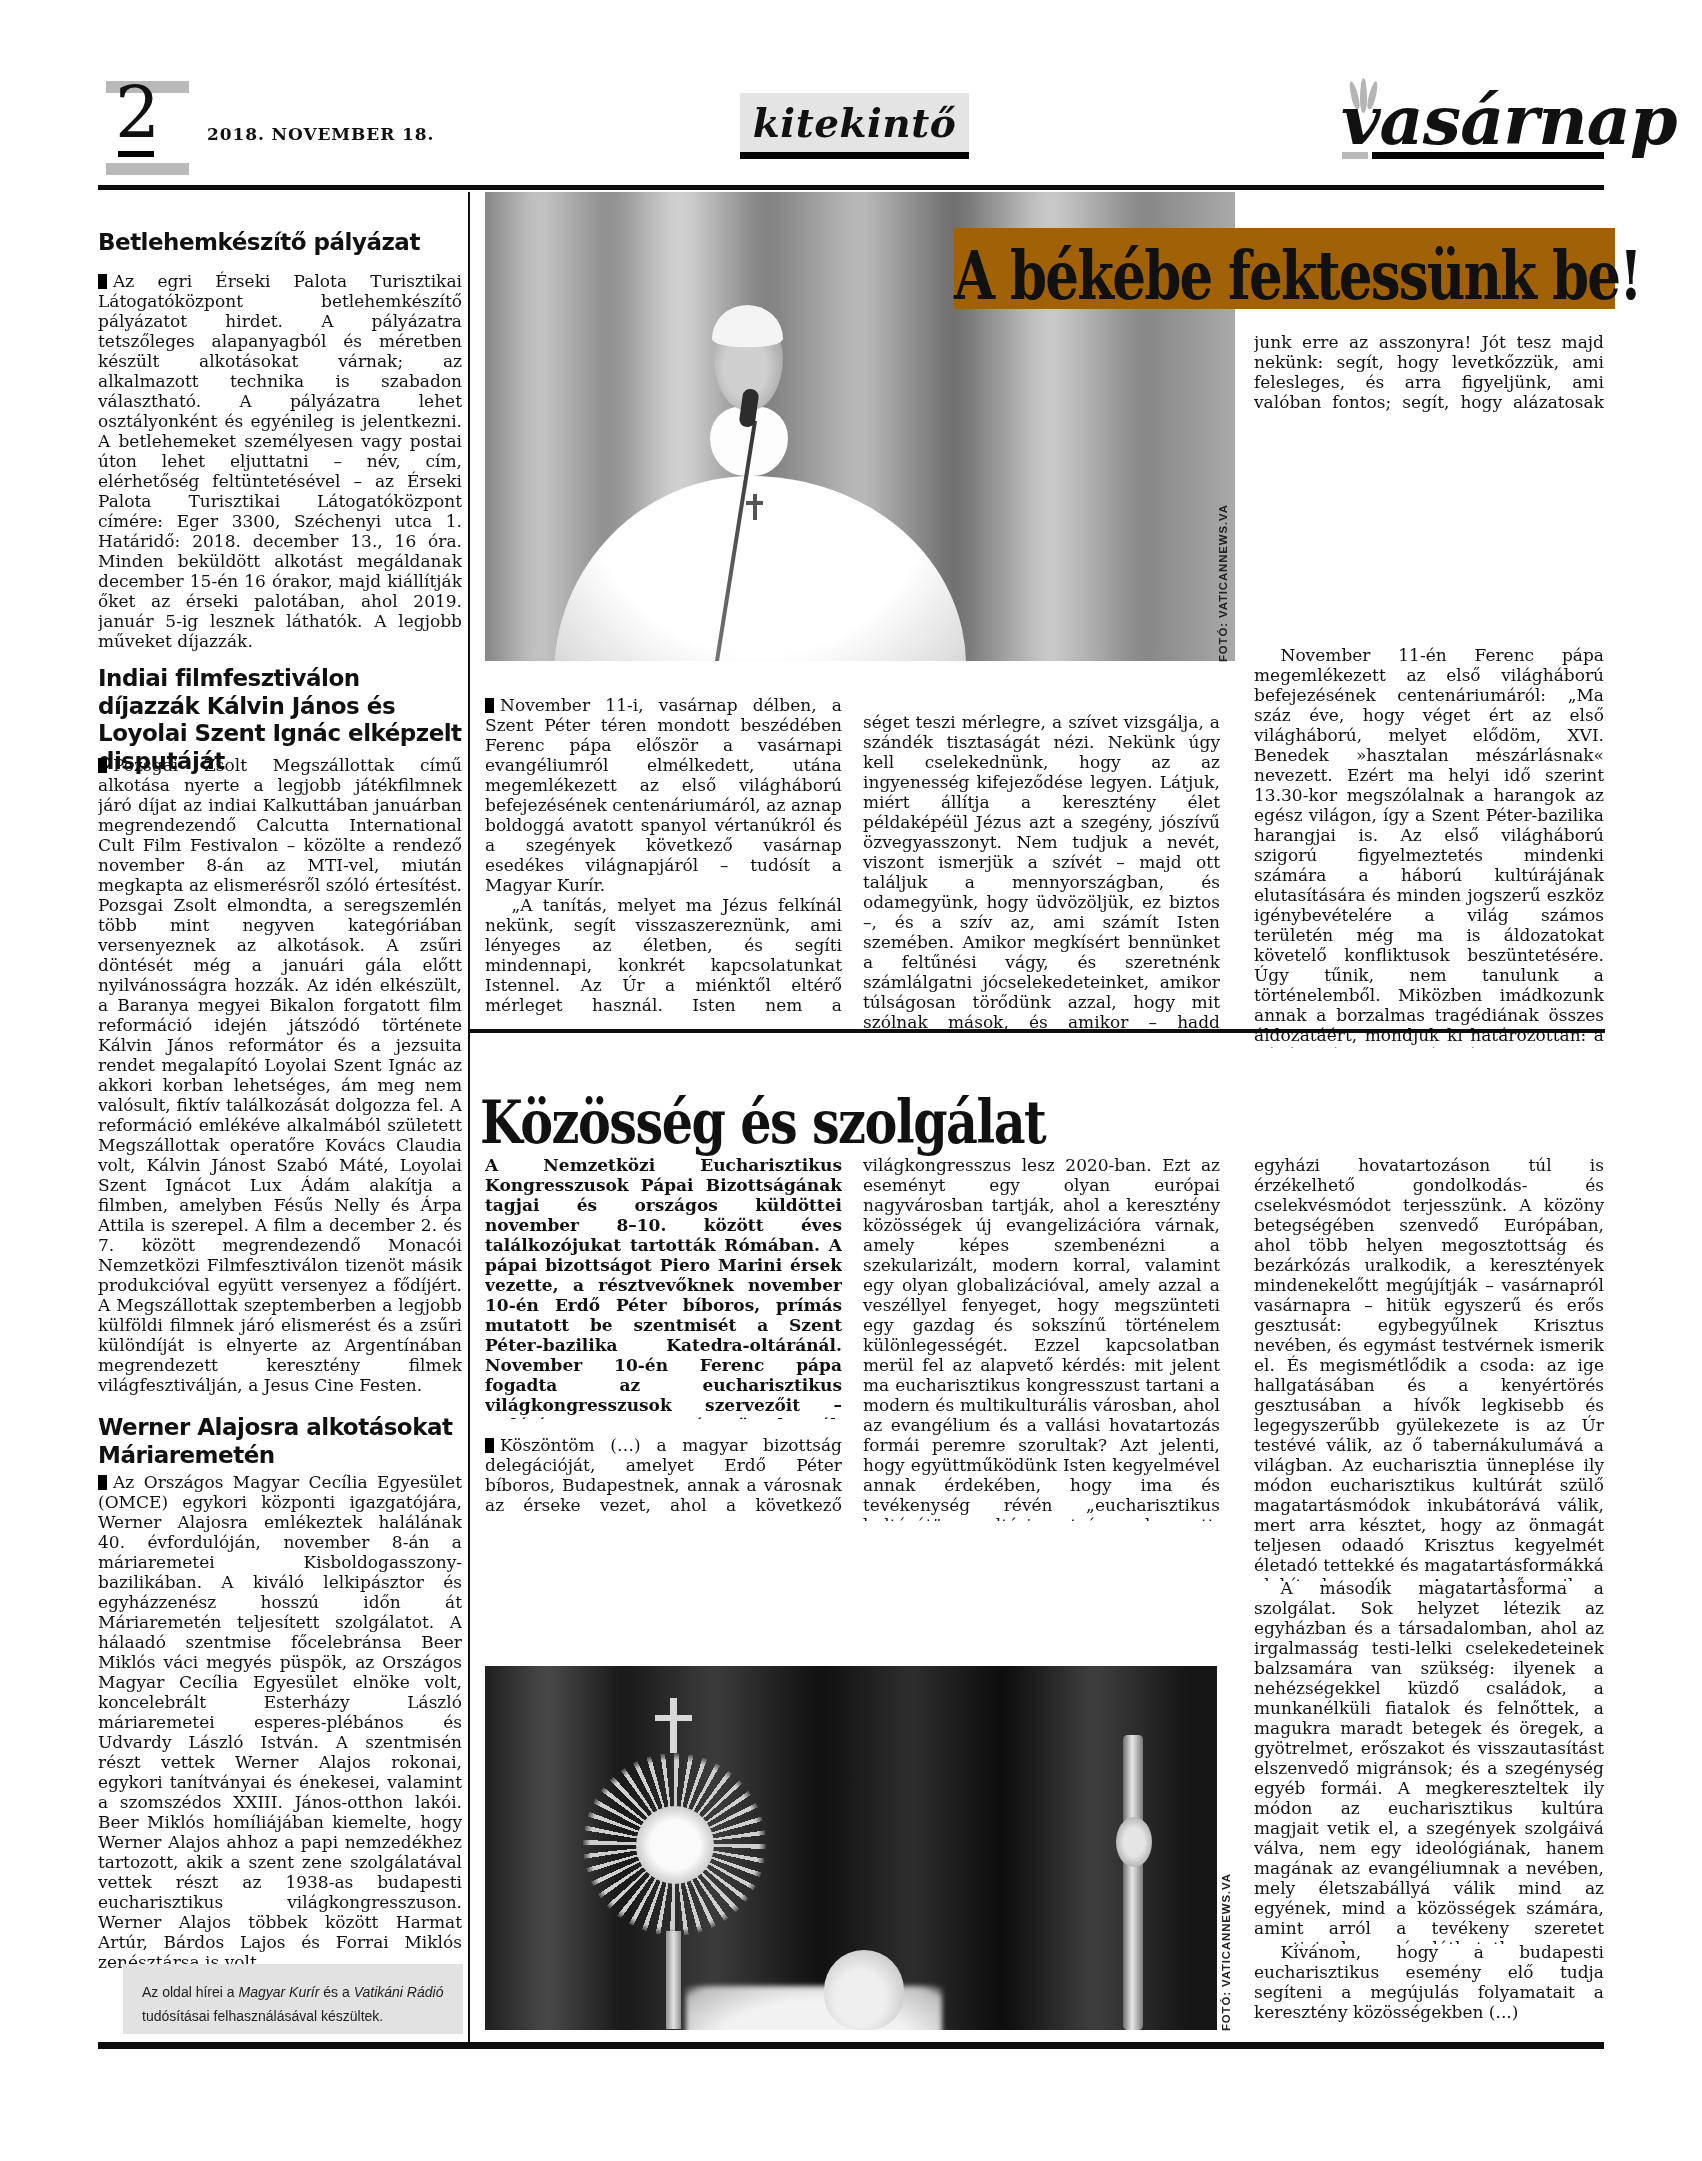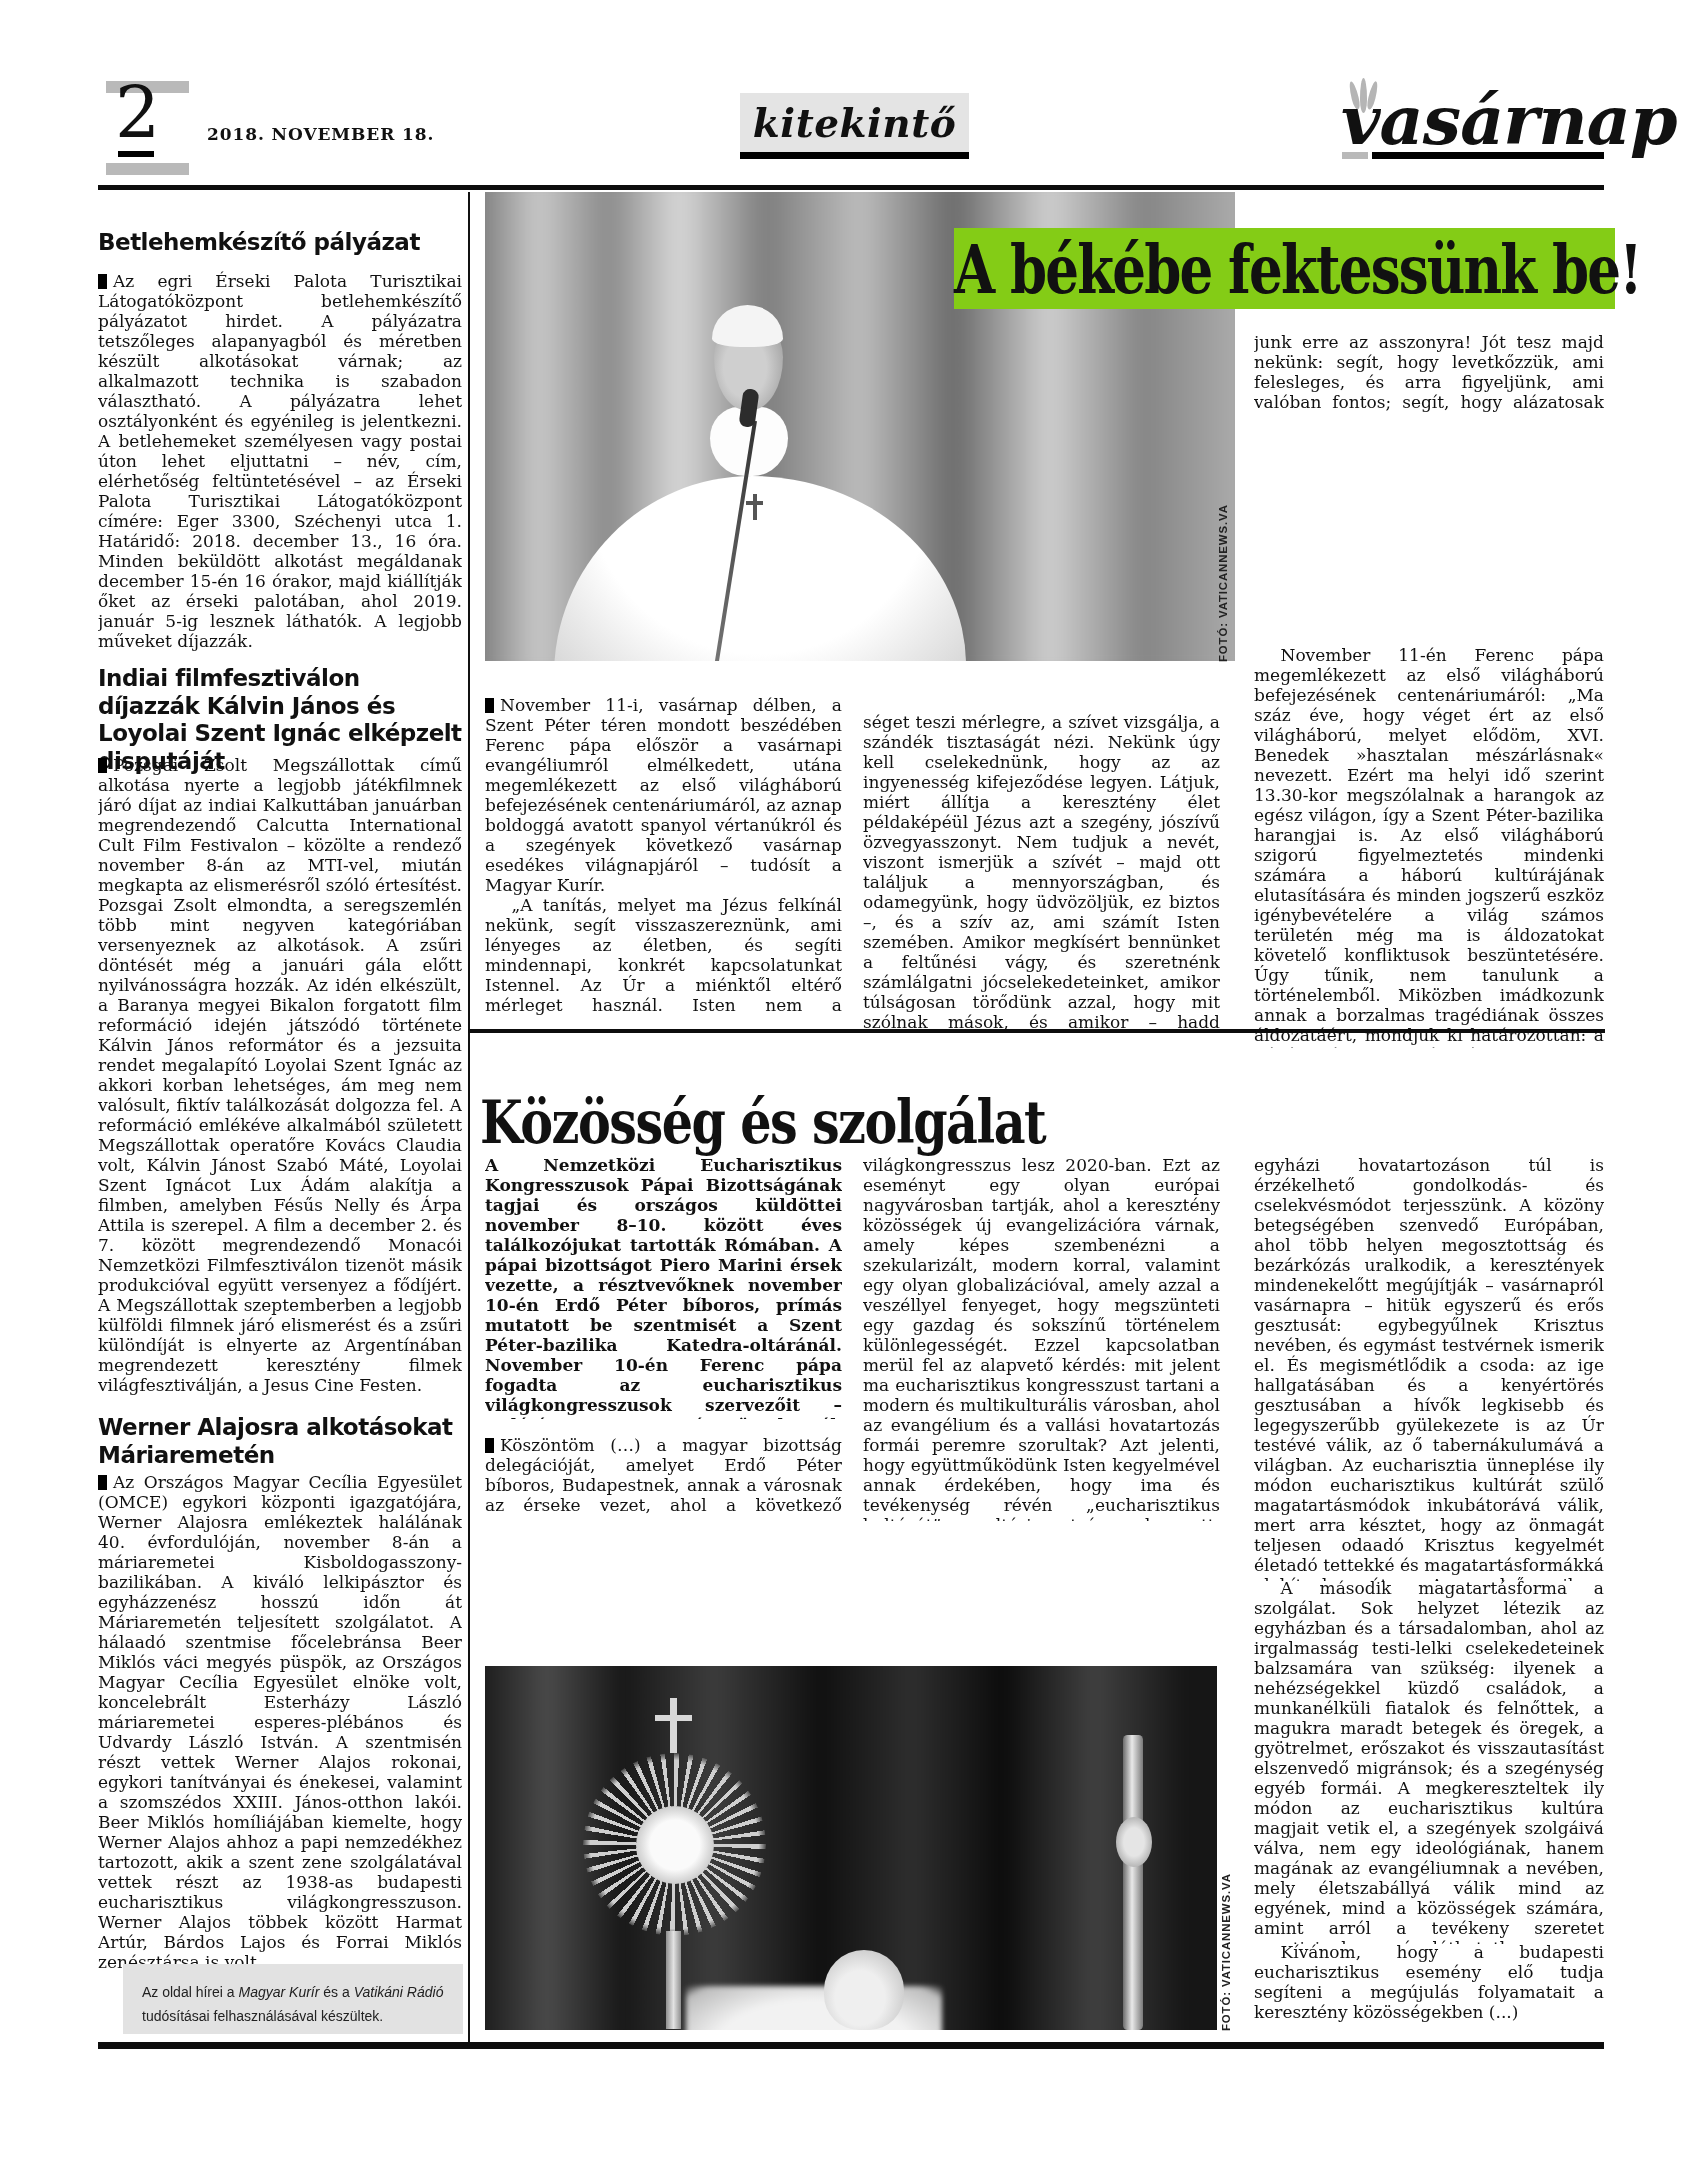--- a/index.html
+++ b/index.html
@@ -65,22 +65,22 @@
   #pope-cap{position:absolute;left:227px;top:113px;width:71px;height:42px;background:#f4f4f4;
             border-radius:50% 50% 40% 40%/80% 80% 20% 20%;}
   #pope-collar{position:absolute;left:225px;top:215px;width:78px;height:69px;background:#fdfdfd;
                border-radius:40% 40% 50% 50%/50% 50% 60% 60%;}
   #pope-mic{position:absolute;left:256px;top:197px;width:15.6px;height:38px;background:#2c2c2c;
             border-radius:7.3px;transform:rotate(8deg);}
   #pope-mic-rod{position:absolute;left:268px;top:229px;width:4.1px;height:256px;background:
                 linear-gradient(#333,#777);transform:rotate(9deg);transform-origin:top;}
   #pope-cross-v{position:absolute;left:268px;top:302px;width:3.7px;height:26px;background:#555;}
   #pope-cross-h{position:absolute;left:261px;top:309px;width:16.5px;height:3.7px;background:#555;}
-  #main-headline-box{position:absolute;left:954px;top:228px;width:661px;height:81px;background:#84cc16;
-                     display:flex;align-items:center;}
+  #main-headline-box{position:absolute;left:954px;top:228px;width:661px;height:81px;background:#a16207;
+                     display:flex;align-items:flex-end;}
   #main-headline{font-weight:700;font-size:68px;line-height:1;letter-spacing:-2.3px;white-space:nowrap;
                  transform:scaleX(0.78);transform-origin:left center;}
   #main-credit{left:1217px;top:442px;height:220px;}
   #main-col3-p1{position:absolute;left:1254px;top:315px;width:350px;height:82px;overflow:hidden;}
   #main-quote{left:1254px;top:426px;width:316px;height:183px;}
   #main-col3-p2{position:absolute;left:1254px;top:628px;width:350px;height:403px;overflow:hidden;}
   #main-col1{position:absolute;left:485px;top:695px;width:357px;height:320px;overflow:hidden;}
   #main-col2{position:absolute;left:863px;top:695px;width:357px;height:320px;overflow:hidden;}
 
   

